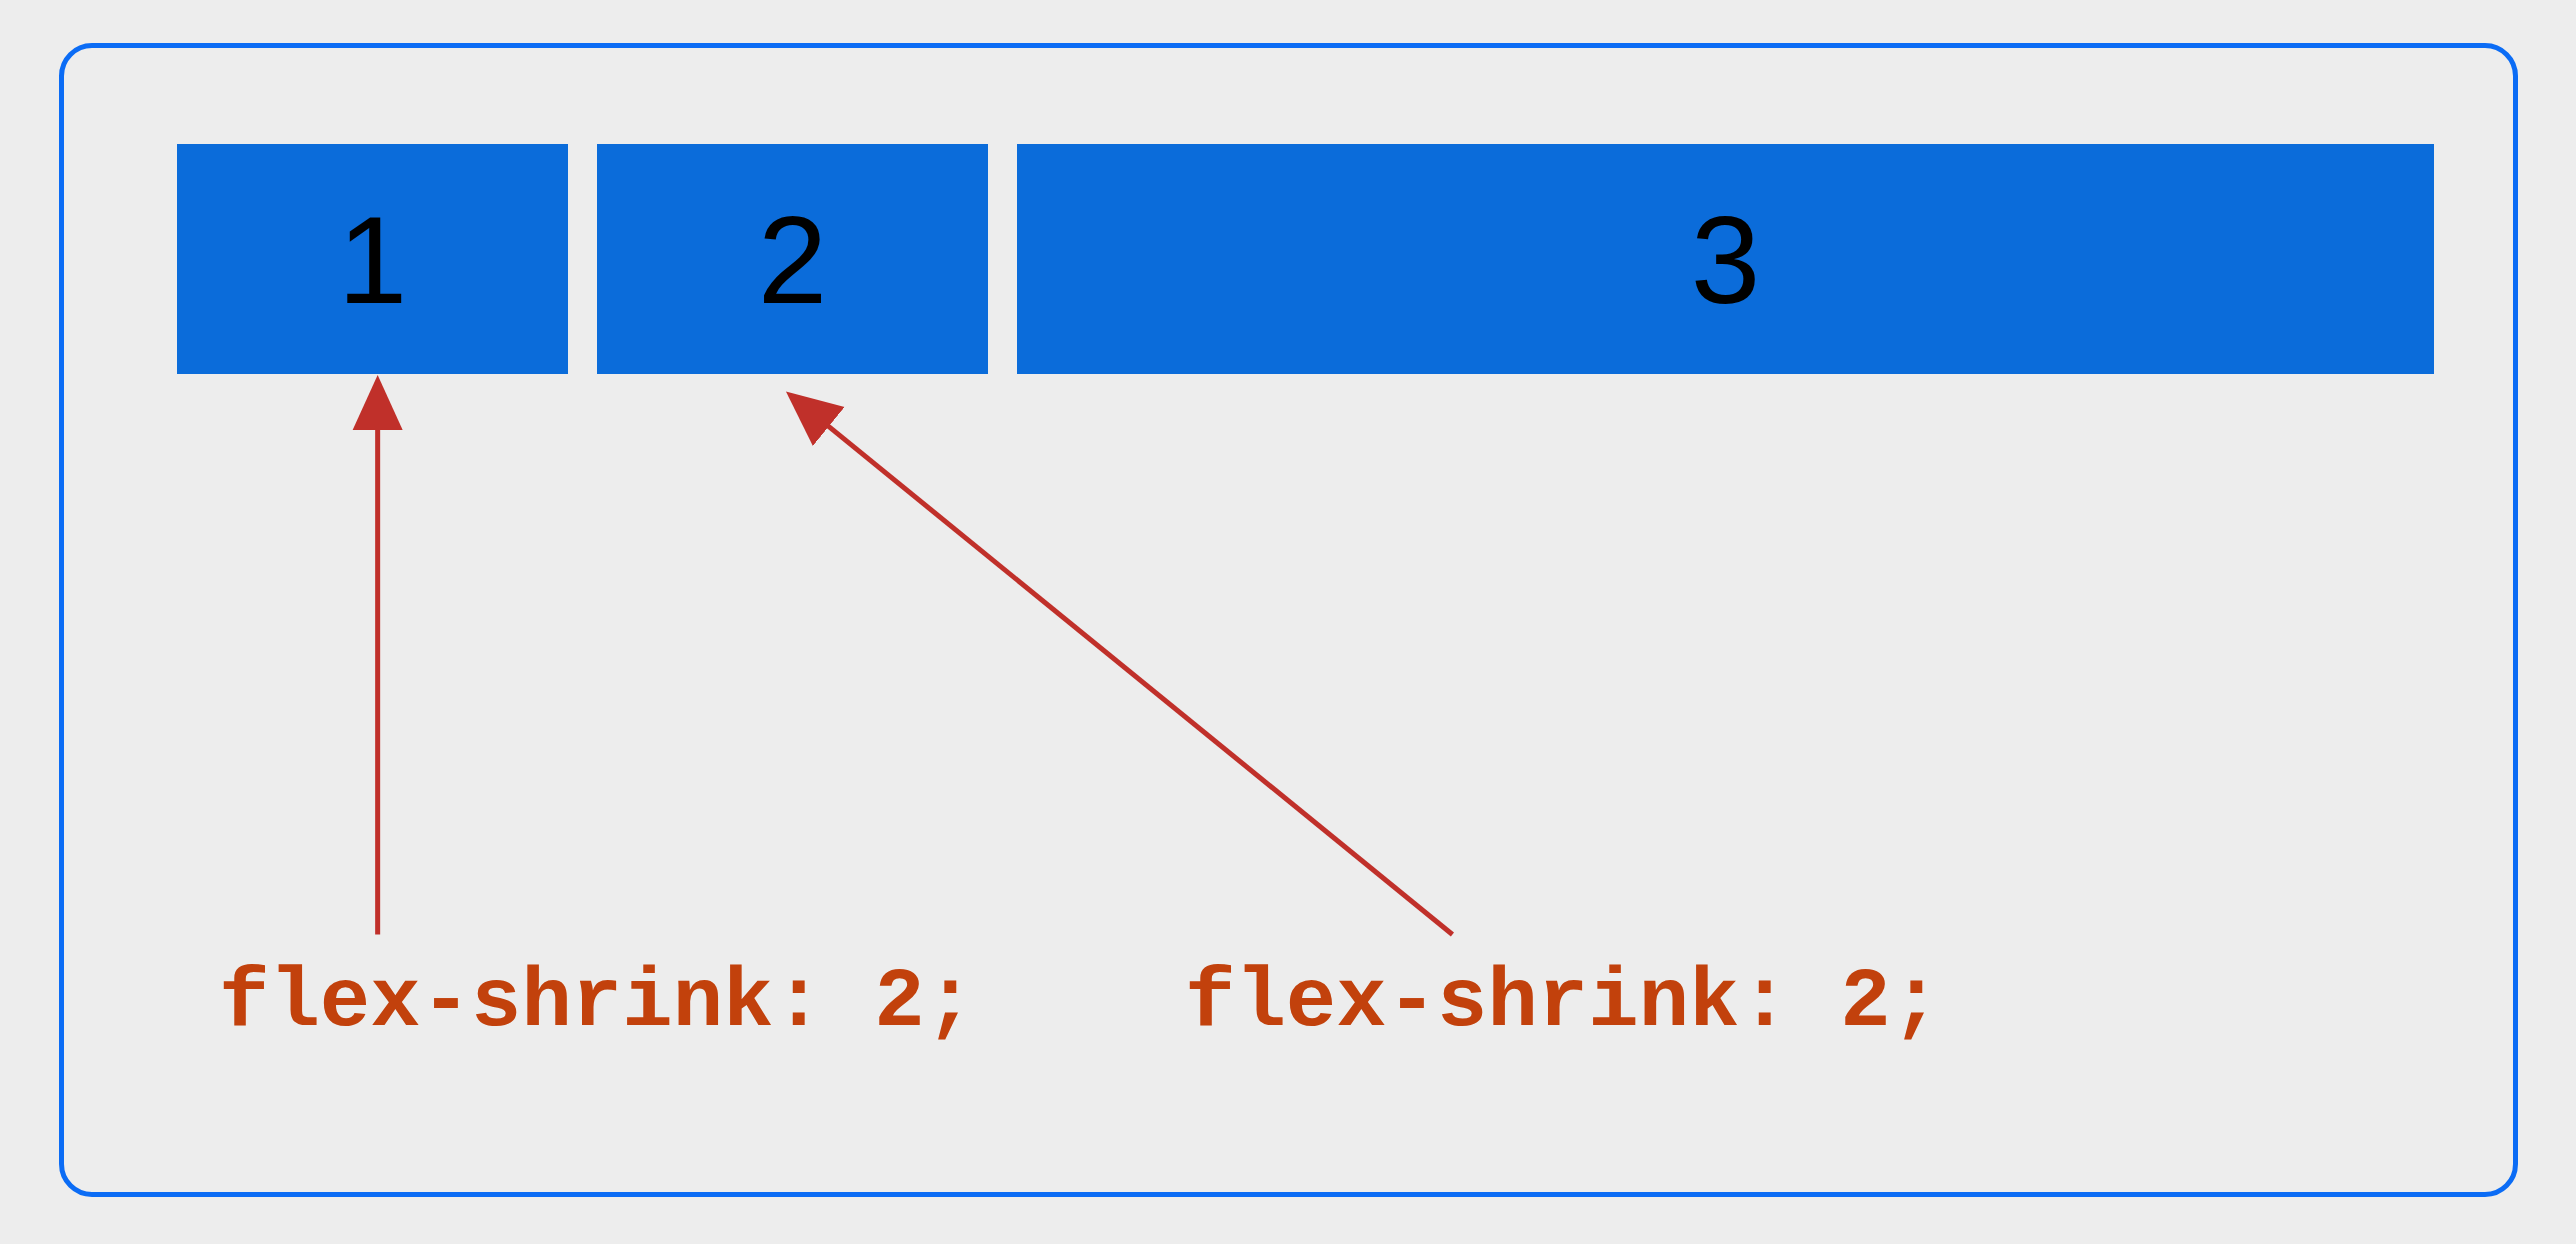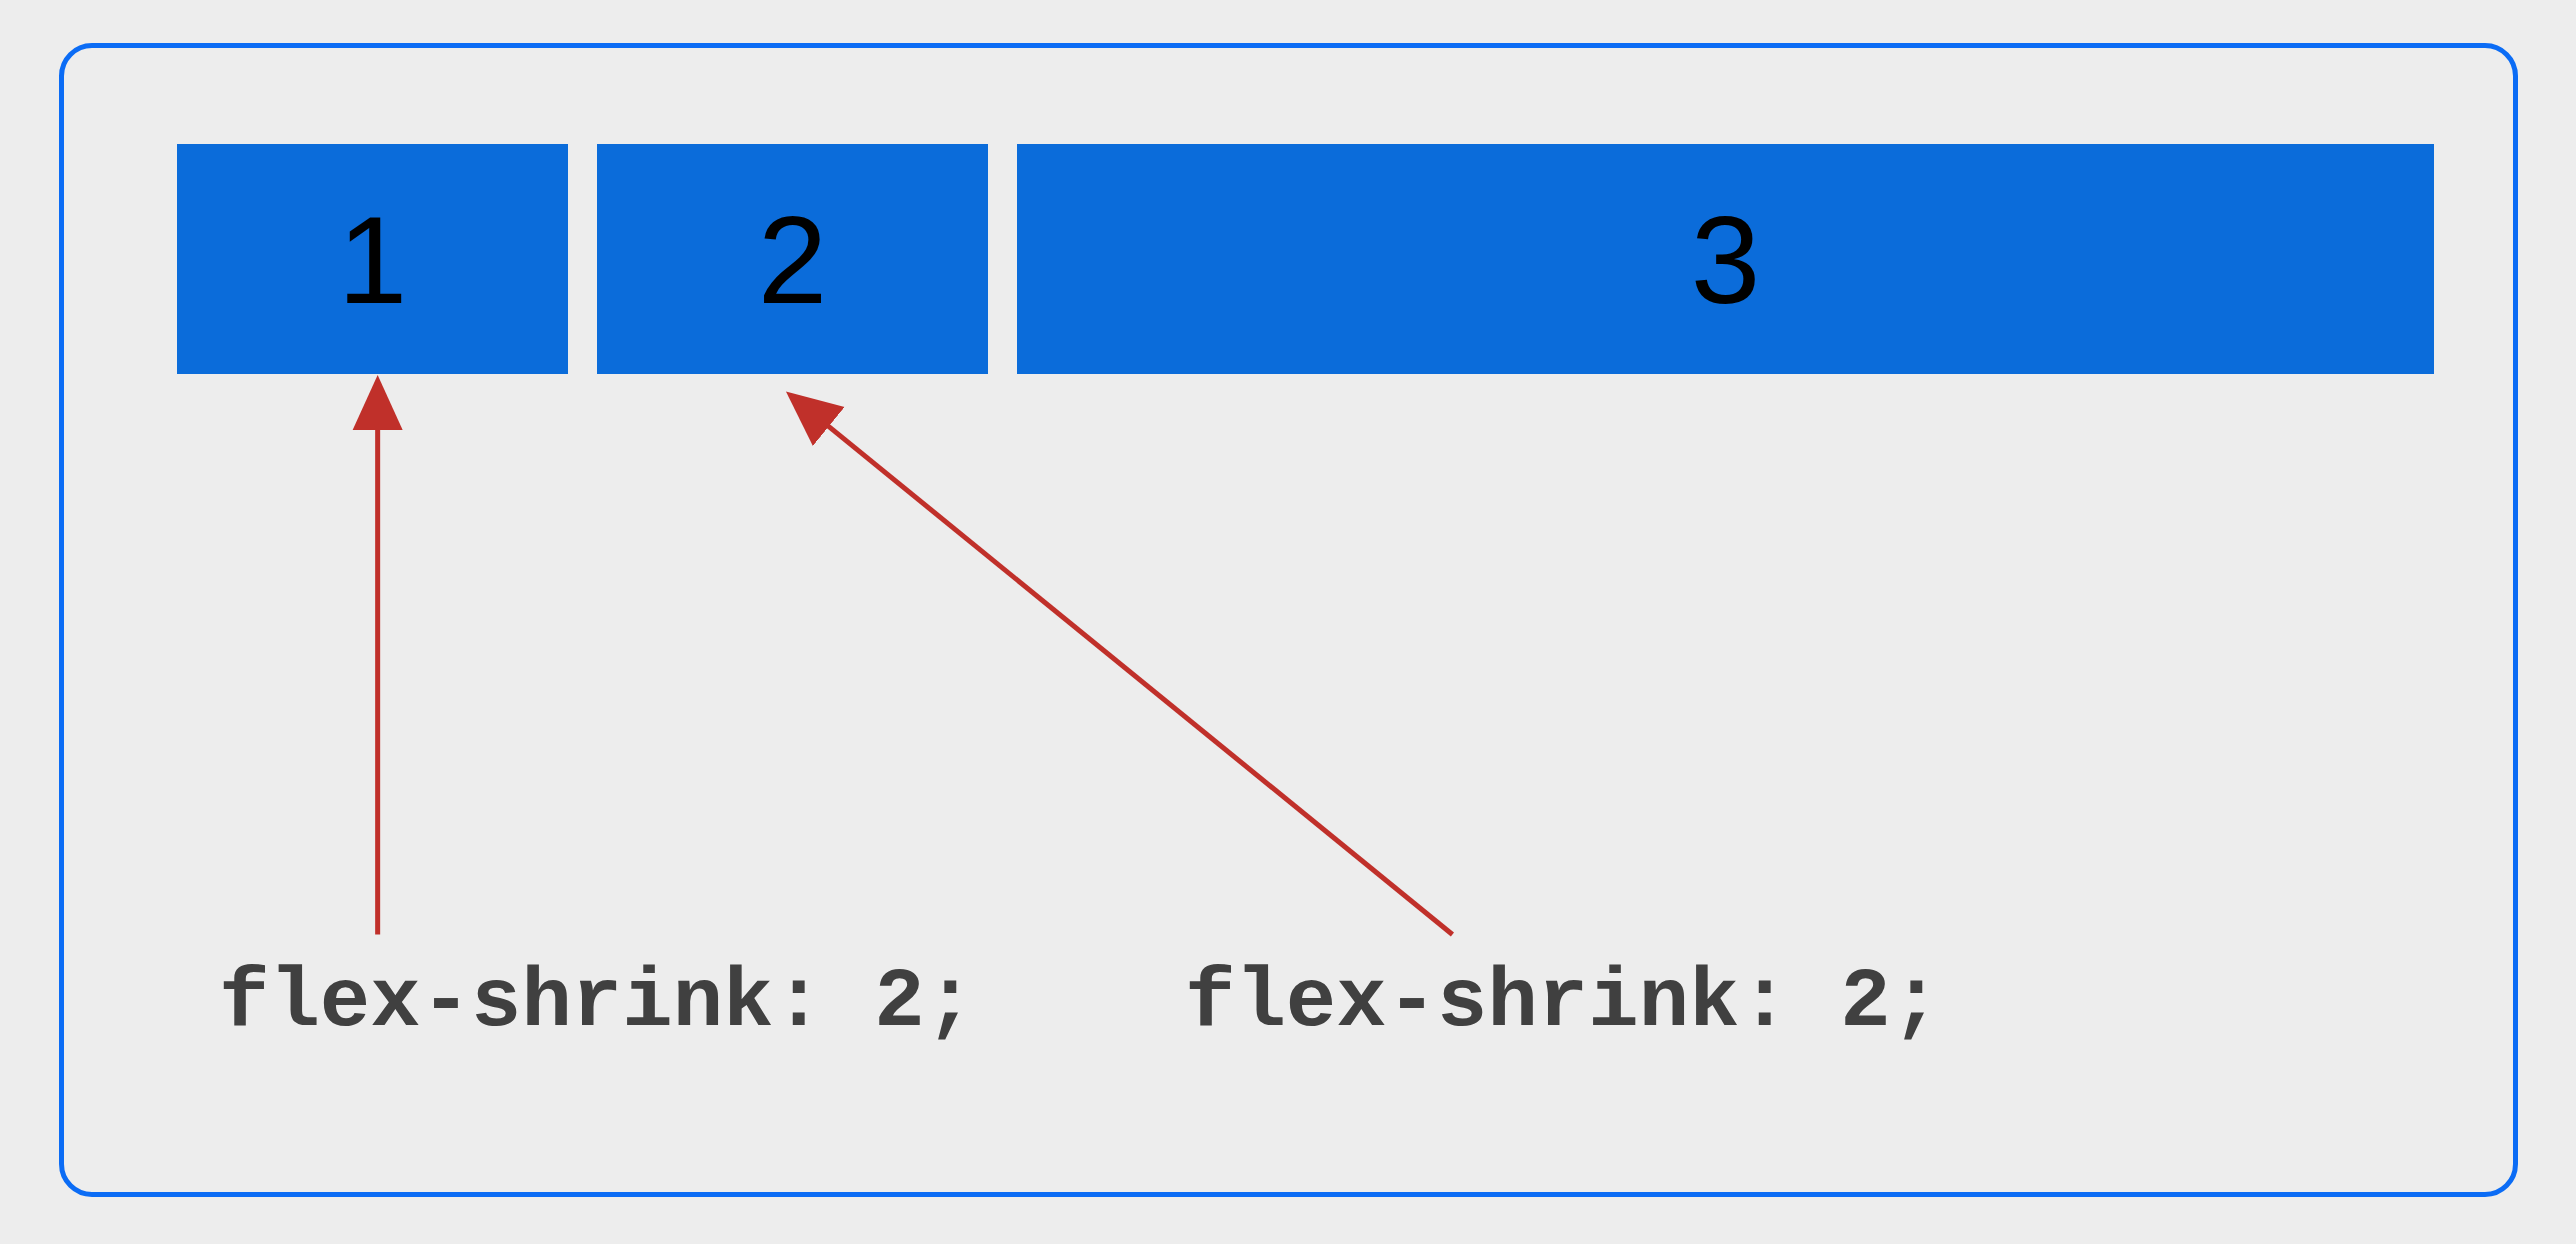--- a/index.html
+++ b/index.html
@@ -67,21 +67,21 @@
       width: 100%;
       height: 100%;
       pointer-events: none;
     }
     
     .label {
       position: absolute;
       font-family: "Courier New", Courier, monospace;
       font-size: 84px;
       font-weight: bold;
-      color: #404040;
+      color: #c2410c;
       white-space: nowrap;
     }
     
     .label-1 {
       top: 907px;
       left: 155px;
     }
     
     .label-2 {
       top: 907px;

